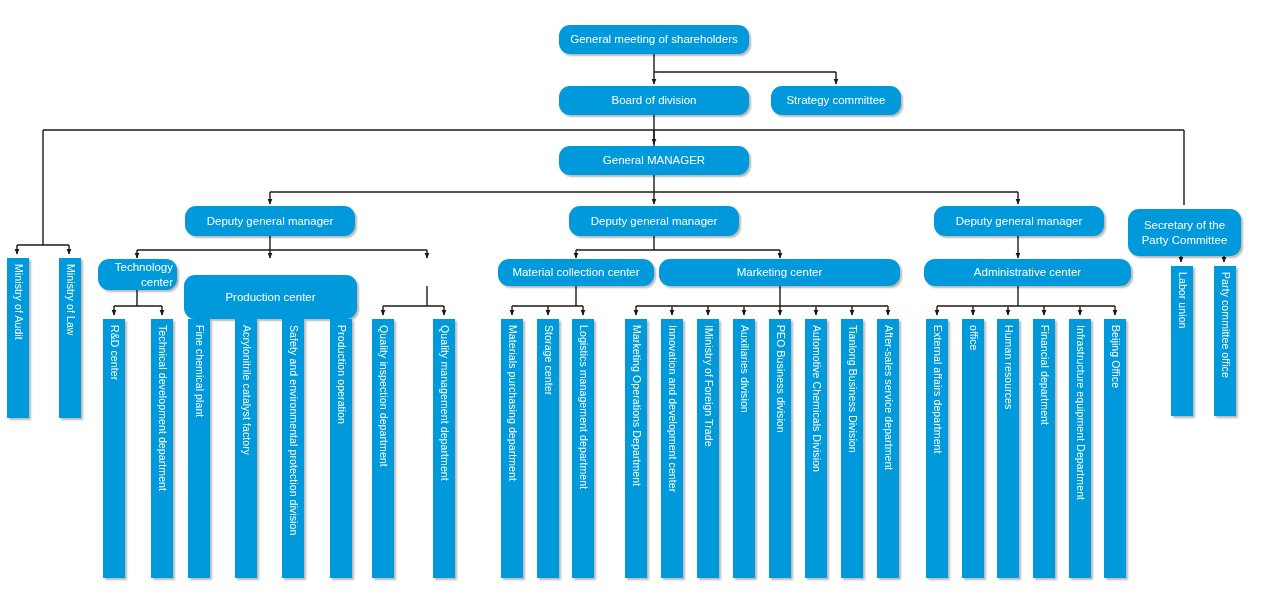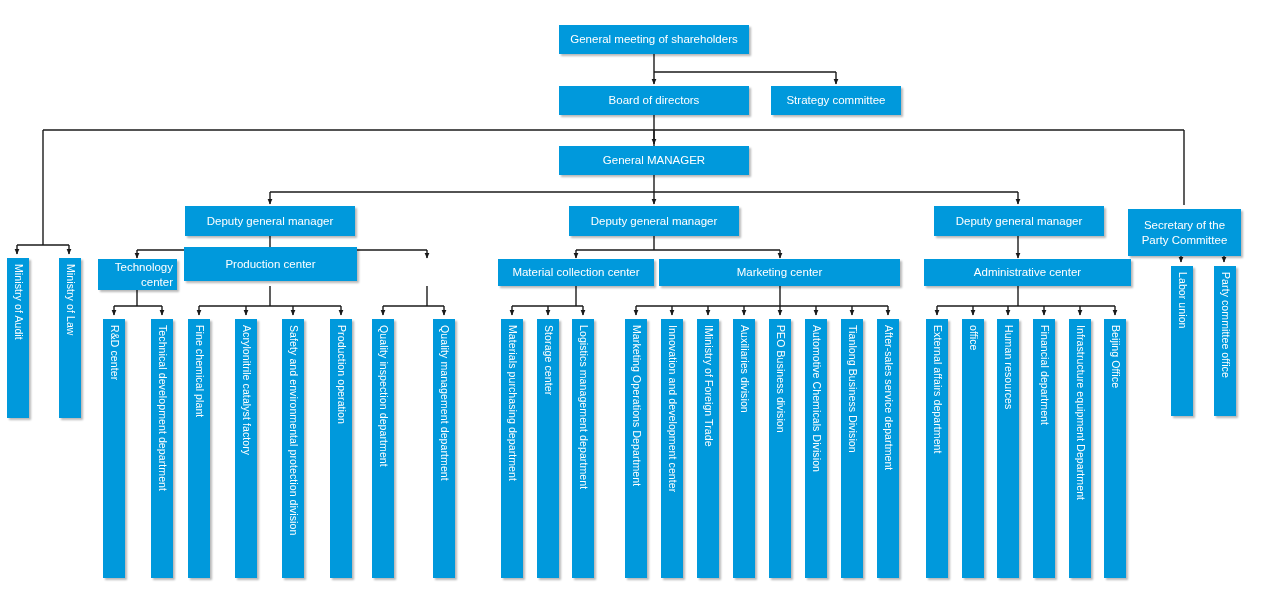--- a/index.html
+++ b/index.html
@@ -12,21 +12,21 @@
   #chart{position:absolute;left:0;top:0;width:1269px;height:600px;}
   #wires{position:absolute;left:0;top:0;width:1269px;height:600px;pointer-events:none;}
   .node{
     position:absolute;background:#0099DC;color:#ffffff;
     box-sizing:border-box;
     box-shadow:2px 2px 2px rgba(0,0,0,0.28);
     display:flex;align-items:center;justify-content:center;
     text-align:center;line-height:1.12;
     font-size:11.5px;
   }
-  .node.h{padding:8px 4px;}
+  .node.h{padding:8px 4px;border-radius:11px;}
   .node.v{
     writing-mode:vertical-rl;
     text-orientation:mixed;
     padding:6px 0;
     justify-content:flex-start;
     font-size:10.5px;
     letter-spacing:0.1px;
   }
   .node.two-line{line-height:1.25;}
 </style>
@@ -124,32 +124,32 @@
       <path d="M973,306 L973,315" marker-end="url(#ar)"></path>
       <path d="M1008,306 L1008,315" marker-end="url(#ar)"></path>
       <path d="M1044,306 L1044,315" marker-end="url(#ar)"></path>
       <path d="M1080,306 L1080,315" marker-end="url(#ar)"></path>
       <path d="M1115,306 L1115,315" marker-end="url(#ar)"></path>
     </g>
   </svg>
 
   <div class="node h" style="left:559px;top:25px;width:190px;height:29px;">General meeting of shareholders</div>
 
-  <div class="node h" style="left:559px;top:86px;width:190px;height:29px;">Board of directors</div>
+  <div class="node h" style="left:559px;top:86px;width:190px;height:29px;">Board of division</div>
   <div class="node h" style="left:559px;top:146px;width:190px;height:29px;">General MANAGER</div>
 
   <div class="node h" style="left:771px;top:86px;width:130px;height:29px;">Strategy committee</div>
 
   <div class="node h" style="left:185px;top:206px;width:170px;height:30px;">Deputy general manager</div>
   <div class="node h" style="left:569px;top:206px;width:170px;height:30px;">Deputy general manager</div>
   <div class="node h" style="left:934px;top:206px;width:170px;height:30px;">Deputy general manager</div>
   <div class="node h two-line" style="left:1128px;top:209px;width:113px;height:47px;">Secretary of the Party Committee</div>
 
   <div class="node h two-line" style="left:98px;top:259px;width:79px;height:31px;text-align:right;">Technology center</div>
-  <div class="node h" style="left:184px;top:247px;width:173px;height:34px;">Production center</div>
+  <div class="node h" style="left:184px;top:275px;width:173px;height:44px;">Production center</div>
   <div class="node h" style="left:498px;top:259px;width:156px;height:27px;">Material collection center</div>
   <div class="node h" style="left:659px;top:259px;width:241px;height:27px;">Marketing center</div>
   <div class="node h" style="left:924px;top:259px;width:207px;height:27px;">Administrative center</div>
 
   <div class="node v" style="left:7px;top:258px;width:22px;height:160px;">Ministry of Audit</div>
   <div class="node v" style="left:59px;top:258px;width:22px;height:160px;">Ministry of Law</div>
 
   <div class="node v" style="left:1171px;top:266px;width:22px;height:150px;">Labor union</div>
   <div class="node v" style="left:1214px;top:266px;width:22px;height:150px;">Party committee office</div>
 

